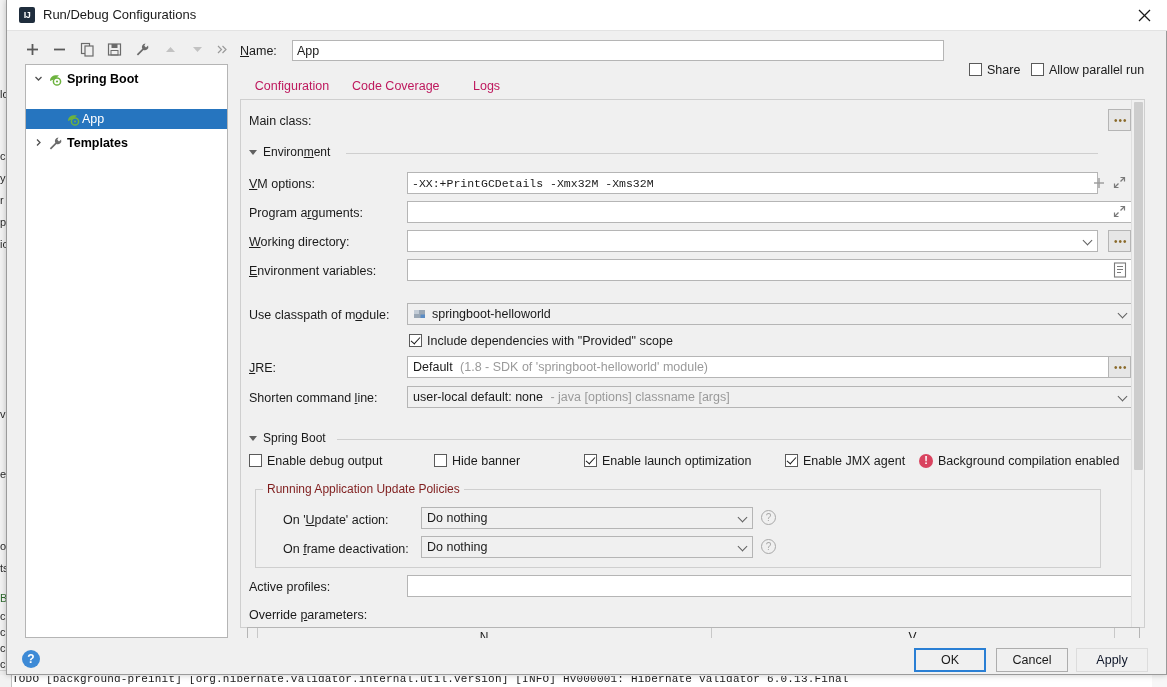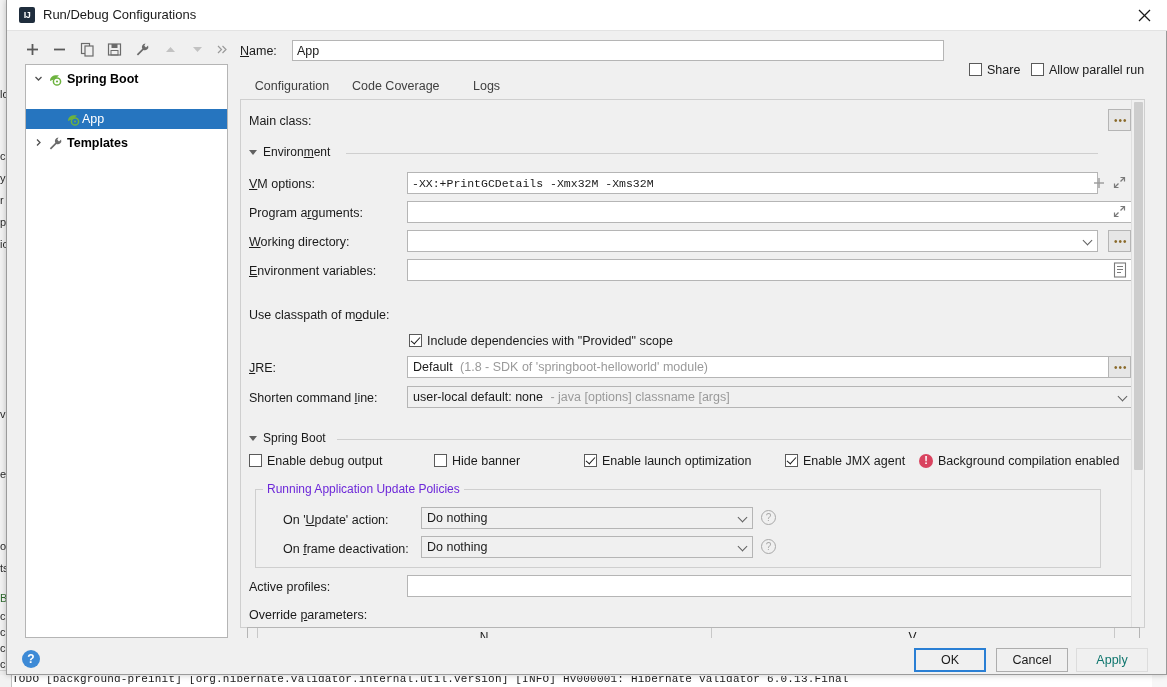--- a/index.html
+++ b/index.html
@@ -140,21 +140,21 @@
     border: solid #1a1a1a; border-width: 0 1.6px 1.6px 0;
     transform: rotate(42deg);
   }
 
   
   #tabs {
     position: absolute; left: 233px; top: 75px; width: 905px; height: 24px;
   }
   .tab {
     position: absolute; top: 0; height: 24px; line-height: 22px;
-    font-size: 12.5px; color: #404040; cursor: pointer;
+    font-size: 12.5px; color: #be185d; cursor: pointer;
   }
   .tab.active::after {
     content: ""; position: absolute; left: 0; right: 0; bottom: -2px;
     height: 2px; background: #3d8ad6;
   }
   #tab-underline {
     position: absolute; left: 233px; top: 99px; width: 905px; height: 1px;
     background: #cfcfcf;
   }
 
@@ -234,21 +234,21 @@
   .sect .sline {
     position: absolute; top: 7px; height: 1px; background: #cfcfcf;
   }
   .sect .stitle u { text-decoration: underline; }
 
   .group-box {
     position: absolute;
     border: 1px solid #cfcfcf;
   }
   .group-title {
-    position: absolute; font-size: 12px; color: #6d28d9;
+    position: absolute; font-size: 12px; color: #7f1d1d;
     background: #f0f0f0; padding: 0 4px; white-space: nowrap;
   }
 
   .chk-inline {
     position: absolute; font-size: 12.5px; color: #1a1a1a;
     white-space: nowrap; cursor: pointer;
   }
 
   .help-q {
     position: absolute; width: 15px; height: 15px; border-radius: 50%;
@@ -305,21 +305,21 @@
   .dlg-btn {
     position: absolute; top: 648px; height: 24px;
     border: 1px solid #adadad; background: #f0f0f0;
     font-family: "Liberation Sans", sans-serif; font-size: 12.5px;
     color: #1a1a1a; cursor: pointer; text-align: center; line-height: 22px;
   }
   .dlg-btn.default {
     border: 2px solid #2a7fd4; background: #f0f0f0;
     line-height: 20px;
   }
-  .dlg-btn.disabled { color: #0f766e; cursor: default; }
+  .dlg-btn.disabled { color: #0f172a; cursor: default; }
 </style>
 </head>
 <body>
 
 <div id="bg-ide">
   <div class="bg-left-strip"></div>
   <div class="bg-right-area"></div>
   <div class="bg-bottom-strip"></div>
 
   <div class="bg-frag" style="top:88px">ld</div>
@@ -519,20 +519,31 @@
     <div style="position:absolute;left:872px;top:162px;cursor:pointer">
       <svg width="14" height="16" viewBox="0 0 14 16">
         <rect x="1.5" y="1" width="11" height="14" fill="none" stroke="#7a7a7a" stroke-width="1.1"></rect>
         <line x1="4" y1="4.5" x2="10" y2="4.5" stroke="#7a7a7a" stroke-width="1"></line>
         <line x1="4" y1="7.5" x2="10" y2="7.5" stroke="#7a7a7a" stroke-width="1"></line>
         <line x1="4" y1="10.5" x2="8" y2="10.5" stroke="#7a7a7a" stroke-width="1"></line>
       </svg>
     </div>
 
     <div class="fld-label" style="left:8px; top:208px">Use classpath of m<u>o</u>dule:</div>
+    <div class="combo" style="left:166px; top:203px; width:726px; padding-left:24px">
+      <span style="position:absolute;left:5px;top:3px">
+        <svg width="14" height="14" viewBox="0 0 14 14">
+          <rect x="1" y="3" width="11" height="8" fill="#9aa7b5"></rect>
+          <rect x="1" y="3" width="5" height="4" fill="#c3ccd6"></rect>
+          <rect x="7.5" y="7.5" width="4.5" height="3.5" fill="#5b8cc4"></rect>
+        </svg>
+      </span>
+      <span>springboot-helloworld</span>
+      <span class="chev"></span>
+    </div>
 
     <div class="chk-inline" style="left:168px; top:234px">
       <span class="cbx checked"></span><span>Include dependencies with "Provided" scope</span>
     </div>
 
     <div class="fld-label" style="left:8px; top:261px"><u>J</u>RE:</div>
     <div class="combo white" style="left:166px; top:256px; width:750px">
       <span>Default</span>
       <span class="dim" style="margin-left:4px">(1.8 - SDK of 'springboot-helloworld' module)</span>
       <span class="chev"></span>

